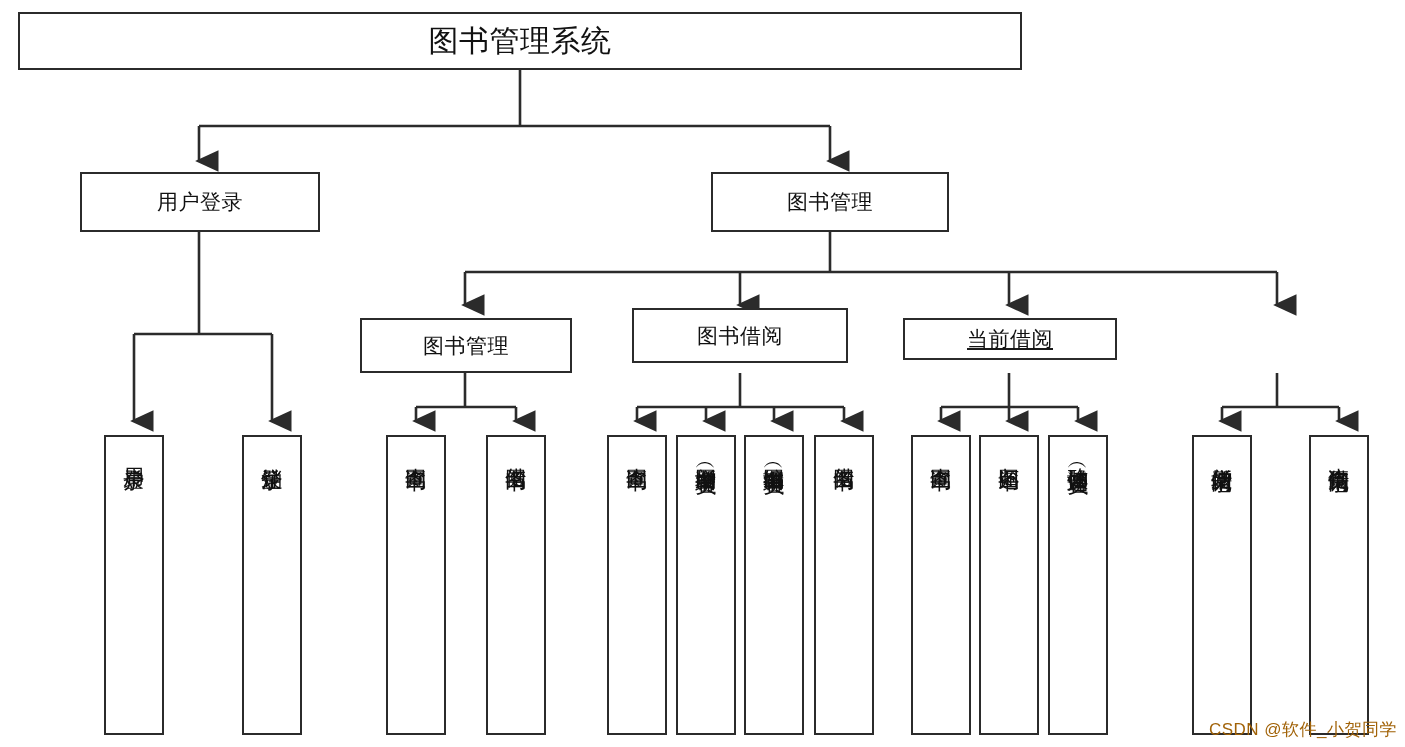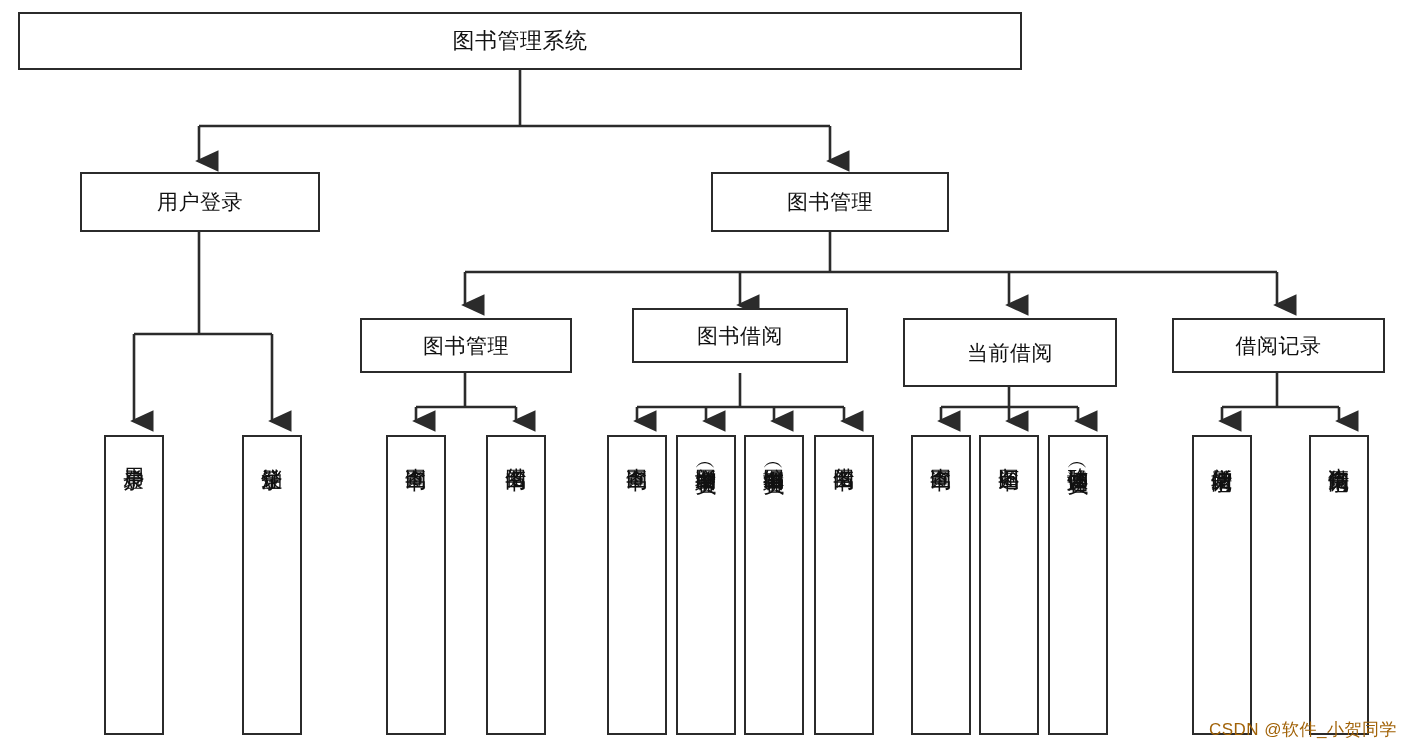--- a/index.html
+++ b/index.html
@@ -36,21 +36,21 @@
     justify-content: center;
     text-align: center;
   }
   .node .lbl {
     font-size: 21px;
     line-height: 1.12;
     letter-spacing: 0.5px;
     color: #111111;
     white-space: nowrap;
   }
-  .node.root .lbl { font-size: 22px; }
+  .node.root .lbl { font-size: 30px; }
   .node.leaf {
     align-items: flex-start;
     justify-content: center;
     padding-top: 14px;
   }
   .node.leaf .lbl {
     writing-mode: vertical-rl;
     text-orientation: upright;
     font-size: 21px;
     line-height: 1.22;
@@ -135,25 +135,22 @@
   <div class="node" style="left:711px; top:172px; width:238px; height:60px;">
     <span class="lbl">图书管理</span>
   </div>
 
   <div class="node" style="left:360px; top:318px; width:212px; height:55px;">
     <span class="lbl">图书管理</span>
   </div>
   <div class="node" style="left:632px; top:308px; width:216px; height:55px;">
     <span class="lbl">图书借阅</span>
   </div>
-  <div class="node" style="left:903px; top:318px; width:214px; height:69px;">
+  <div class="node" style="left:903px; top:318px; width:214px; height:42px;text-decoration:underline;">
     <span class="lbl">当前借阅</span>
-  </div>
-  <div class="node" style="left:1172px; top:318px; width:213px; height:55px;">
-    <span class="lbl">借阅记录</span>
   </div>
 
   <div class="node leaf" style="left:104px; top:435px; width:60px; height:300px;">
     <span class="lbl">用户登录</span>
   </div>
   <div class="node leaf" style="left:242px; top:435px; width:60px; height:300px;">
     <span class="lbl">注销登录</span>
   </div>
 
   <div class="node leaf" style="left:386px; top:435px; width:60px; height:300px;">

